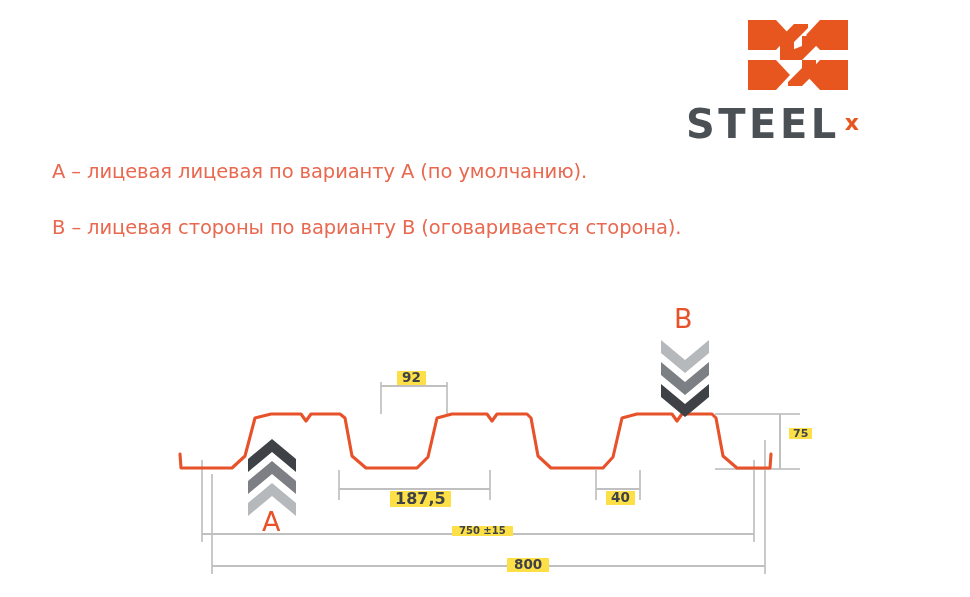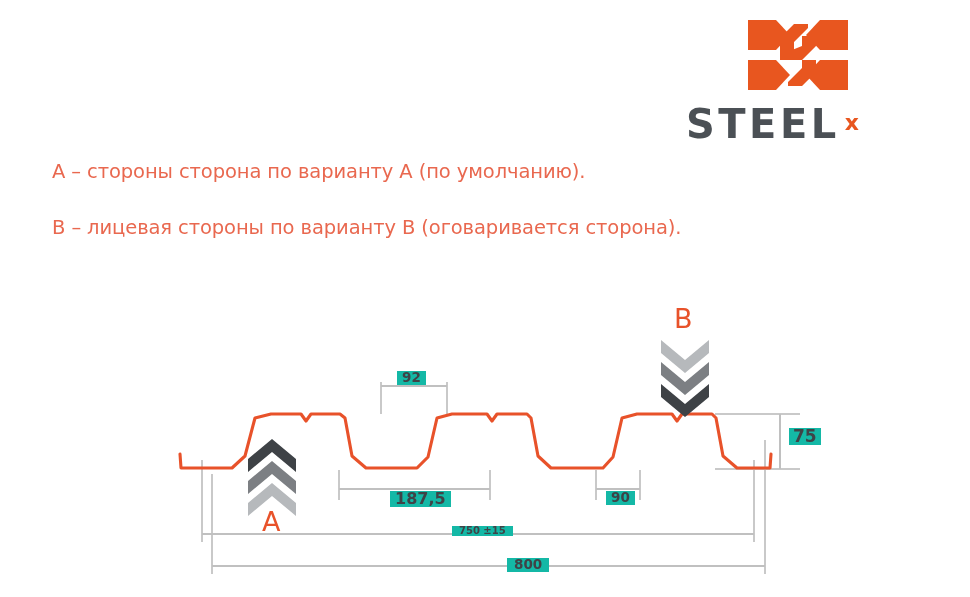--- a/index.html
+++ b/index.html
@@ -95,28 +95,28 @@
   }
   #marker-letter-a { left: 262px; top: 508px; }
   #marker-letter-b { left: 674px; top: 305px; }
 
   
   .dim-label {
     position: absolute;
     font-family: "DejaVu Sans", sans-serif;
     font-weight: 700;
     color: #3f4347;
-    background: #14b8a6;
+    background: #fde047;
     line-height: 1;
     white-space: nowrap;
   }
   #dim-92     { left: 397px; top: 371px; font-size: 13.5px; padding: 0 5px; }
   #dim-1875   { left: 390px; top: 491px; font-size: 16px; padding: 0 5px; }
   #dim-50     { left: 606px; top: 491px; font-size: 13.5px; padding: 0 5px; }
-  #dim-75     { left: 789px; top: 428px; font-size: 17px; padding: 0 4px; }
+  #dim-75     { left: 789px; top: 428px; font-size: 11px; padding: 0 4px; }
   #dim-750    { left: 452px; top: 526px; font-size: 10px; padding: 0 7px; }
   #dim-800    { left: 463px; top: 558px; font-size: 13.5px; padding: 0 7px; margin-left: 44px; }
 </style>
 </head>
 <body>
 
 <div id="logo-block">
   <div id="logo-mark">
     <svg viewBox="0 0 104 78" width="104" height="78" xmlns="http://www.w3.org/2000/svg">
       <g fill="#e8561f">
@@ -129,21 +129,21 @@
         <path d="M34,34 L34,44 L56,44 L70,30 L70,20 L56,20 L56,30 L46,34 Z"></path>
       </g>
     </svg>
   </div>
   <div id="logo-wordmark">
     <span id="logo-steel-text">STEEL</span>
     <span id="logo-x-text">x</span>
   </div>
 </div>
 
-<div class="note-line" id="note-a">А – стороны сторона по варианту А (по умолчанию).</div>
+<div class="note-line" id="note-a">А – лицевая лицевая по варианту А (по умолчанию).</div>
 <div class="note-line" id="note-b">В – лицевая стороны по варианту В (оговаривается сторона).</div>
 
 <svg id="drawing" viewBox="0 0 970 597" xmlns="http://www.w3.org/2000/svg">
 
   <g stroke="#c9c9c9" stroke-width="1.4" fill="none" shape-rendering="crispEdges">
 
     <line x1="381" y1="382" x2="381" y2="414"></line>
     <line x1="447" y1="382" x2="447" y2="414"></line>
 
     <line x1="339" y1="470" x2="339" y2="500"></line>
@@ -232,16 +232,16 @@
     <polygon points="0,22 24,42 48,22 48,35 24,55 0,35" fill="#7c7f83"></polygon>
     <polygon points="0,44 24,64 48,44 48,57 24,77 0,57" fill="#3e4246"></polygon>
   </g>
 </svg>
 
 <div class="marker-letter" id="marker-letter-a">A</div>
 <div class="marker-letter" id="marker-letter-b">B</div>
 
 <div class="dim-label" id="dim-92">92</div>
 <div class="dim-label" id="dim-1875">187,5</div>
-<div class="dim-label" id="dim-50">90</div>
+<div class="dim-label" id="dim-50">40</div>
 <div class="dim-label" id="dim-75">75</div>
 <div class="dim-label" id="dim-750">750 ±15</div>
 <div class="dim-label" id="dim-800">800</div>
 
 </body></html>

